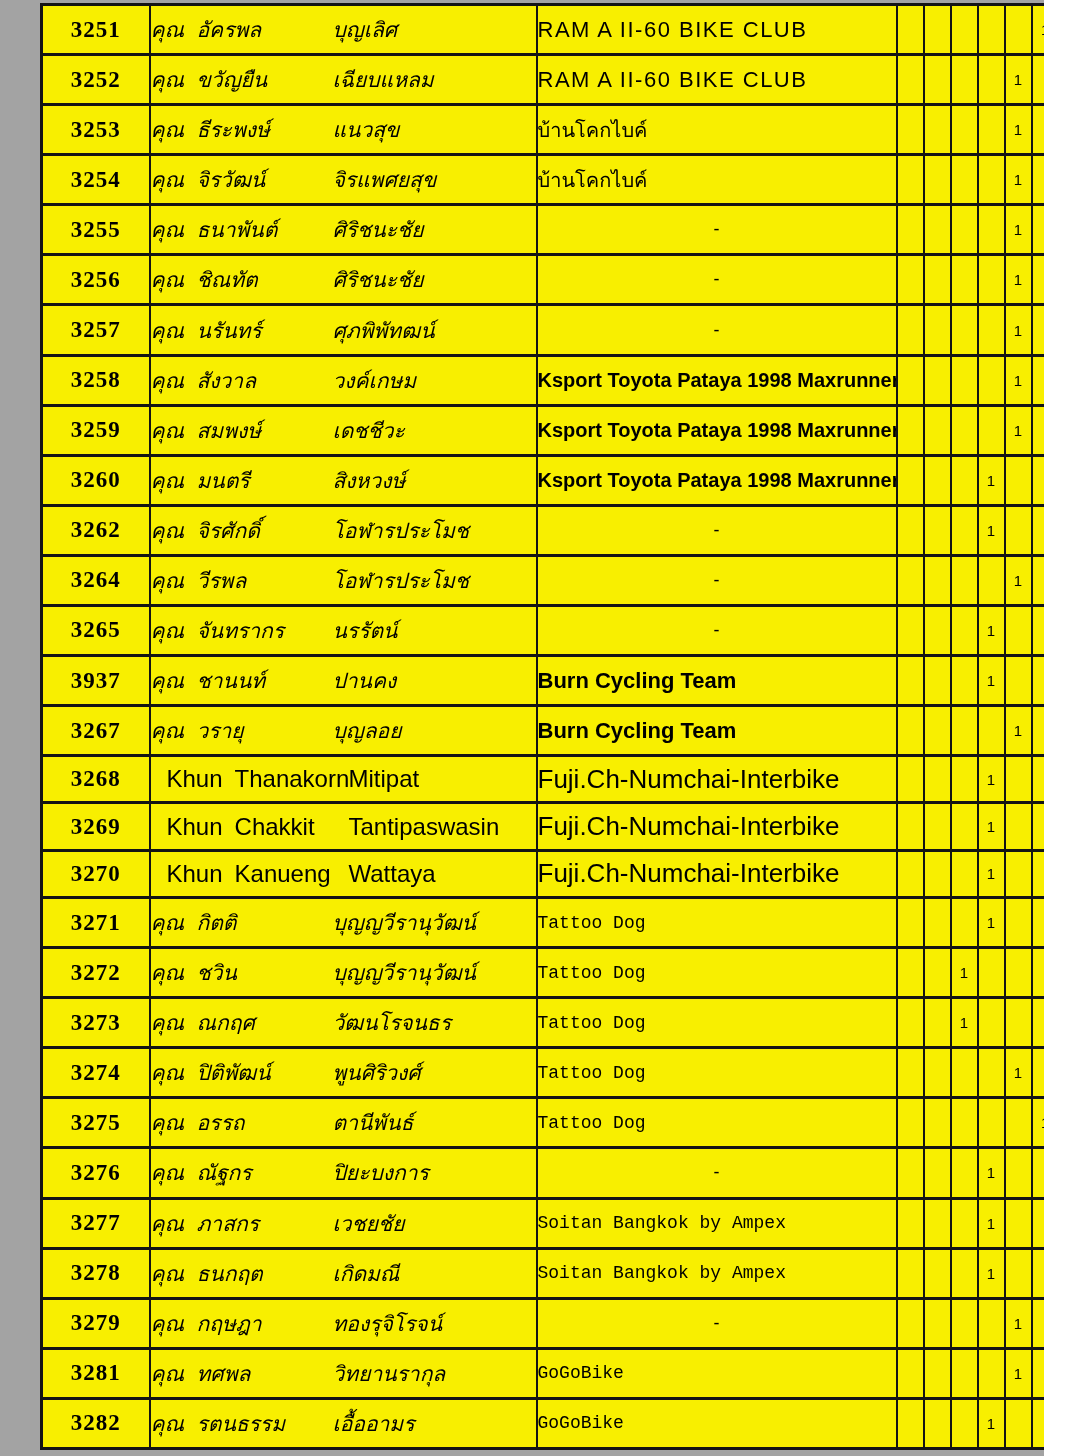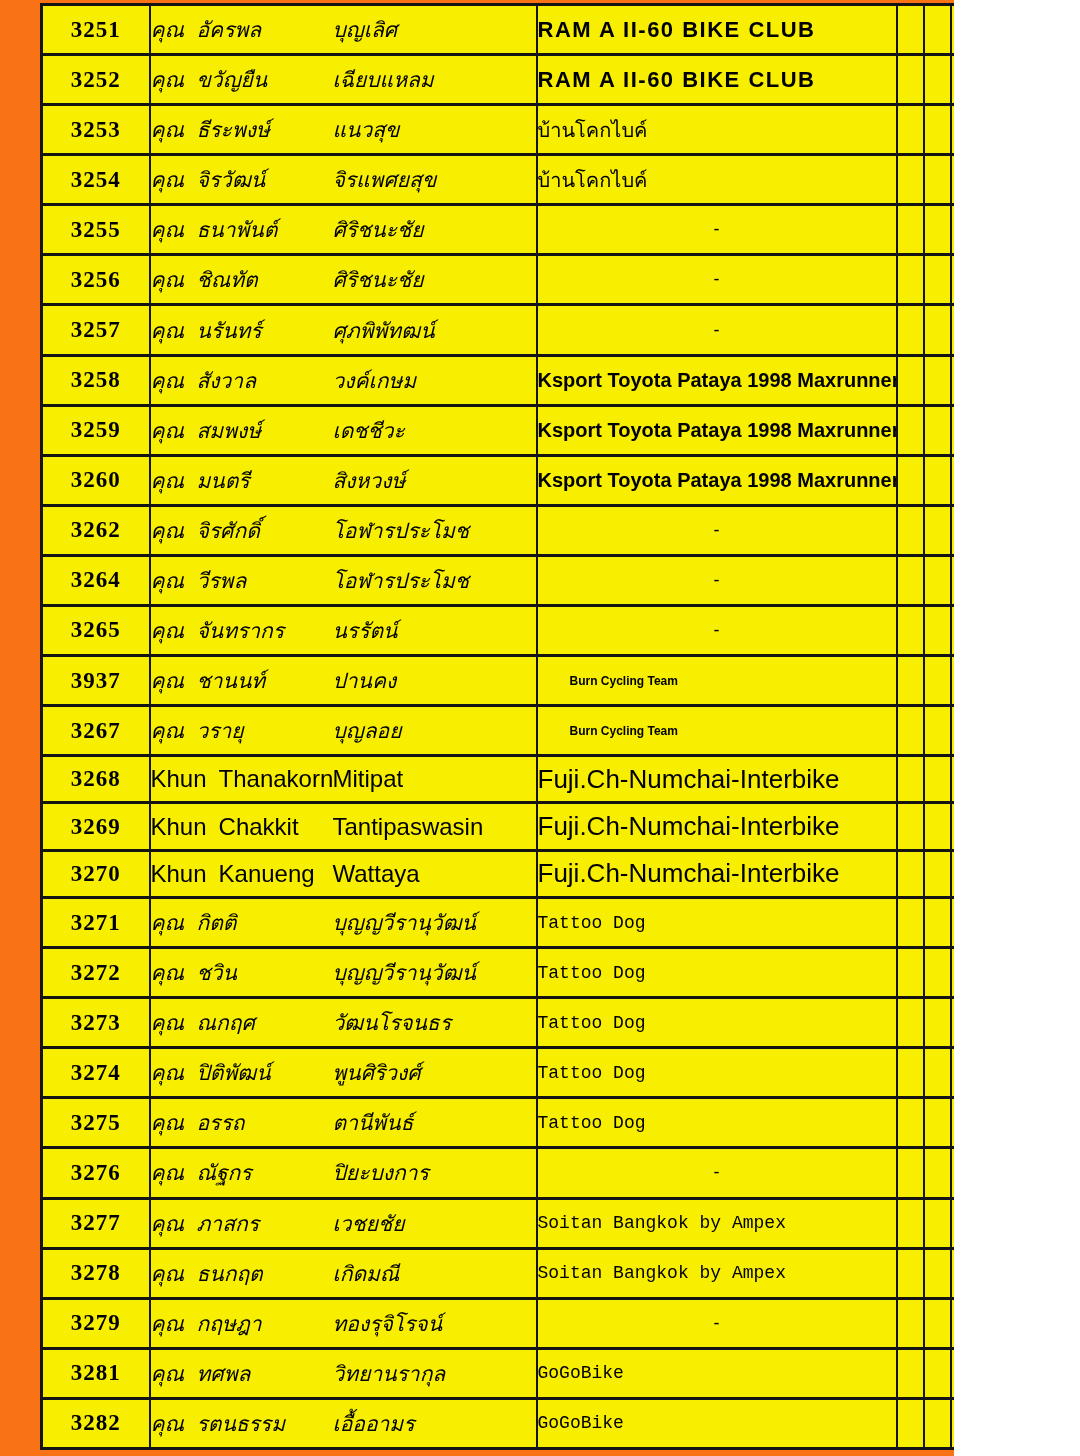--- a/index.html
+++ b/index.html
@@ -1,20 +1,20 @@
 <!DOCTYPE html>
 <html><head>
 <meta charset="utf-8">
 <style>
   html, body { margin: 0; padding: 0; }
   .page {
     position: relative;
-    width: 954px;
+    width: 1044px;
     height: 1456px;
-    background: #f97316;
+    background: #a3a3a3;
     overflow: hidden;
   }
   table.roster {
     position: absolute;
     left: 40px;
     top: 3px;
     width: 1021px;
     height: 1447px;
     border-collapse: collapse;
     table-layout: fixed;
@@ -46,27 +46,28 @@
   .lname { flex: 1; }
   td.name.th {
     font-family: "DejaVu Sans", sans-serif;
     font-style: italic;
     font-size: 21px;
   }
   td.name.en {
     font-family: "Liberation Sans", sans-serif;
     font-style: normal;
     font-size: 24px;
+    padding-left: 16px;
   }
   td.name.en .title { min-width: 0; margin-right: 12px; }
   td.team { padding-left: 7px; font-family: "Liberation Sans", sans-serif; }
-  td.team.team-rama   { font-size: 22px; letter-spacing: 1.5px; font-weight: bold; }
+  td.team.team-rama   { font-size: 22px; letter-spacing: 1.5px; }
   td.team.team-thai   { font-family: "DejaVu Sans", sans-serif; font-size: 20px; }
   td.team.team-ksport { font-weight: bold; font-size: 20px; letter-spacing: 0px; }
-  td.team.team-burn   { font-weight: bold; font-size: 12px; padding-left: 32px; }
+  td.team.team-burn   { font-weight: bold; font-size: 22px; }
   td.team.team-fuji   { font-size: 26px; }
   td.team.team-mono   { font-family: "Liberation Mono", monospace; font-size: 18px; }
   td.team.team-dash   { text-align: center; padding-left: 0; font-size: 18px; }
   td.m {
     text-align: center;
     font-family: "Liberation Sans", sans-serif;
     font-size: 15px;
     color: #44442c;
   }
 </style>

